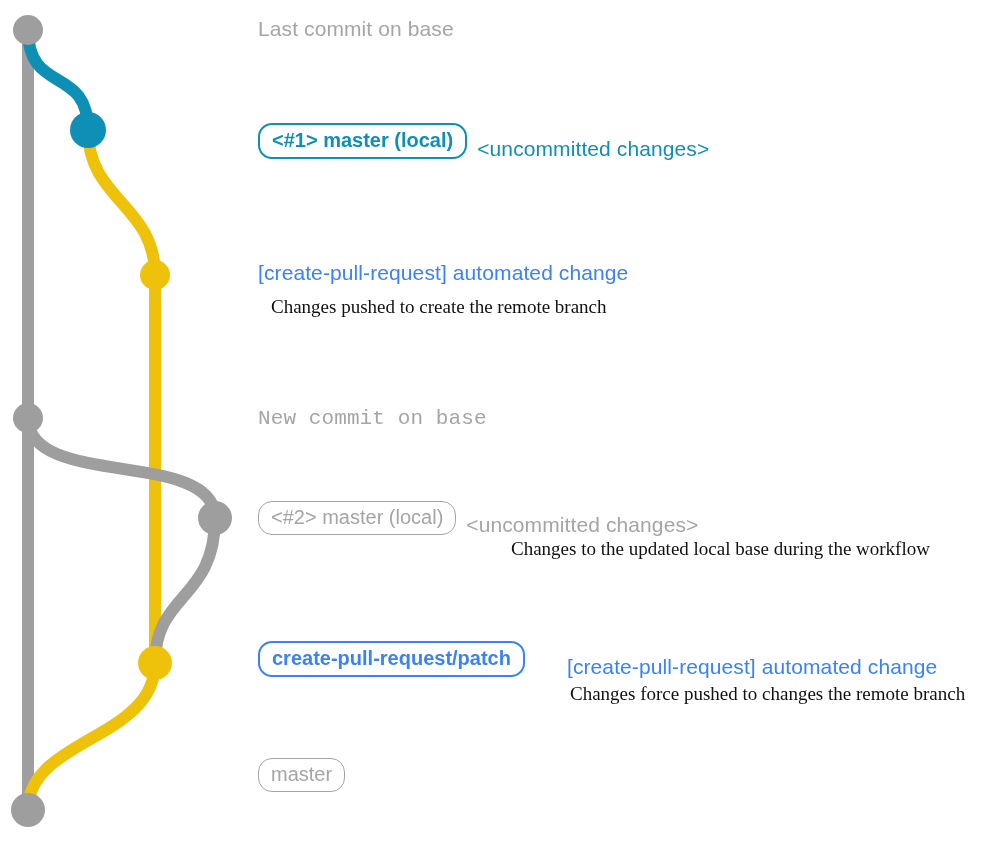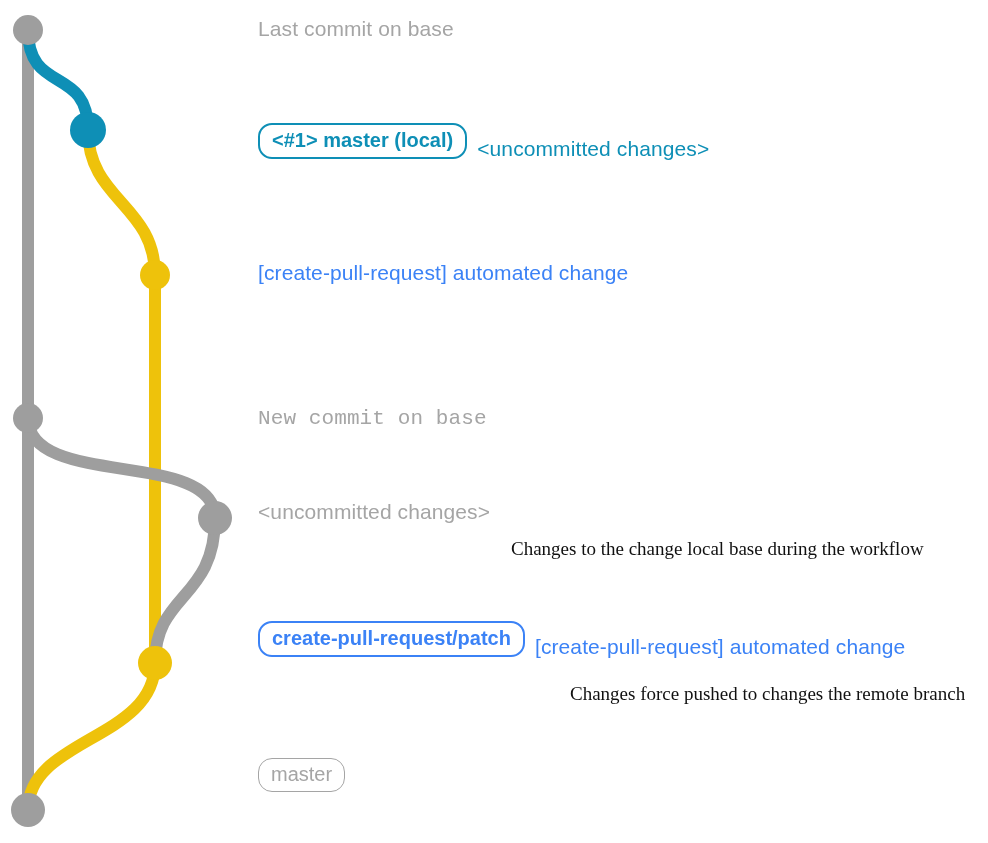--- a/index.html
+++ b/index.html
@@ -111,31 +111,33 @@
   </div>
 
   <div class="row" style="top:112px;margin-top:11px;">
     <span class="pill c-blue pill-label-gap">&lt;#1&gt; master (local)</span>
     <span class="headline c-blue">&lt;uncommitted changes&gt;</span>
   </div>
 
   <div class="row" style="top:262px;">
     <span class="headline c-yellow">[create-pull-request] automated change</span>
   </div>
+  <div class="subtext" style="left:271px; top:297px;">Changes pushed to create the remote branch</div>
 
   <div class="row" style="top:408px;font-family:Liberation Mono, monospace;">
     <span class="headline c-grey">New commit on base</span>
   </div>
 
   <div class="row" style="top:501px;">
+    <span class="pill thin c-grey pill-label-gap">&lt;#2&gt; master (local)</span>
     <span class="headline c-grey">&lt;uncommitted changes&gt;</span>
   </div>
-  <div class="subtext" style="left:511px; top:539px;">Changes to the change local base during the workflow</div>
+  <div class="subtext" style="left:511px; top:539px;">Changes to the updated local base during the workflow</div>
 
-  <div class="row" style="top:621px;">
+  <div class="row" style="top:641px;gap:32px;">
     <span class="pill c-yellow pill-label-gap">create-pull-request/patch</span>
     <span class="headline c-yellow">[create-pull-request] automated change</span>
   </div>
   <div class="subtext" style="left:570px; top:684px;">Changes force pushed to changes the remote branch</div>
 
   <div class="row" style="top:758px;flex-direction:column;">
     <span class="pill thin c-grey pill-label-gap">master</span>
   </div>
 
 </div>

